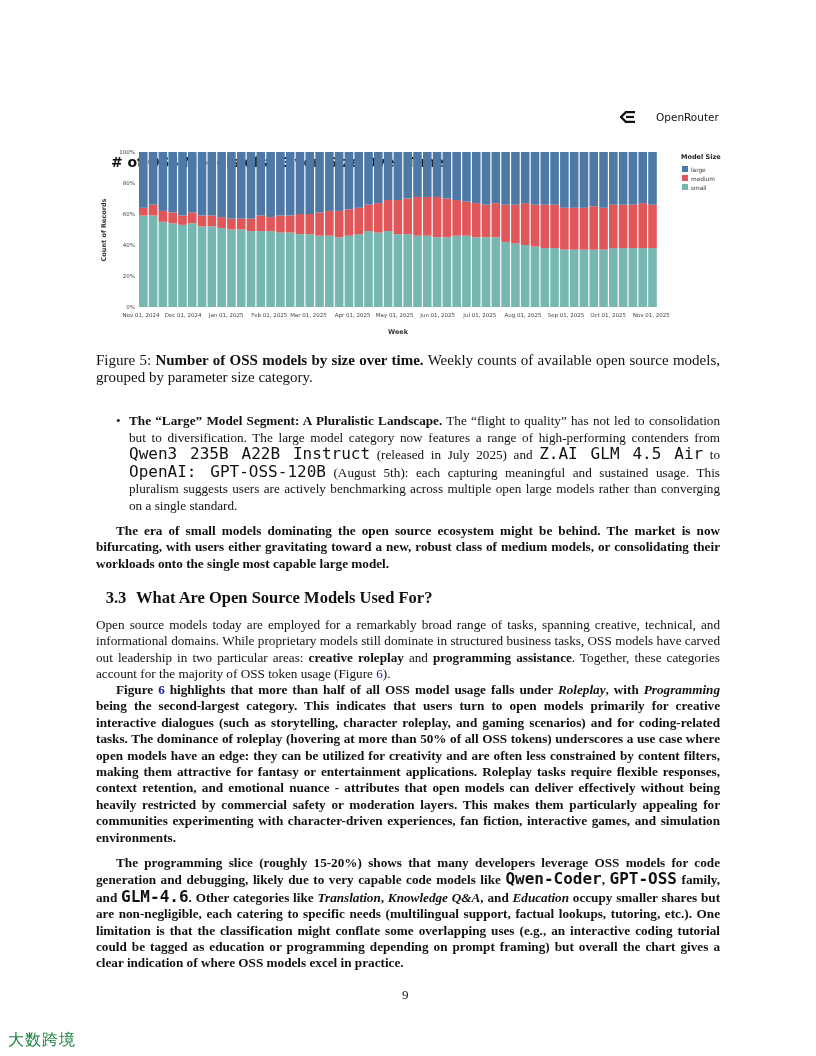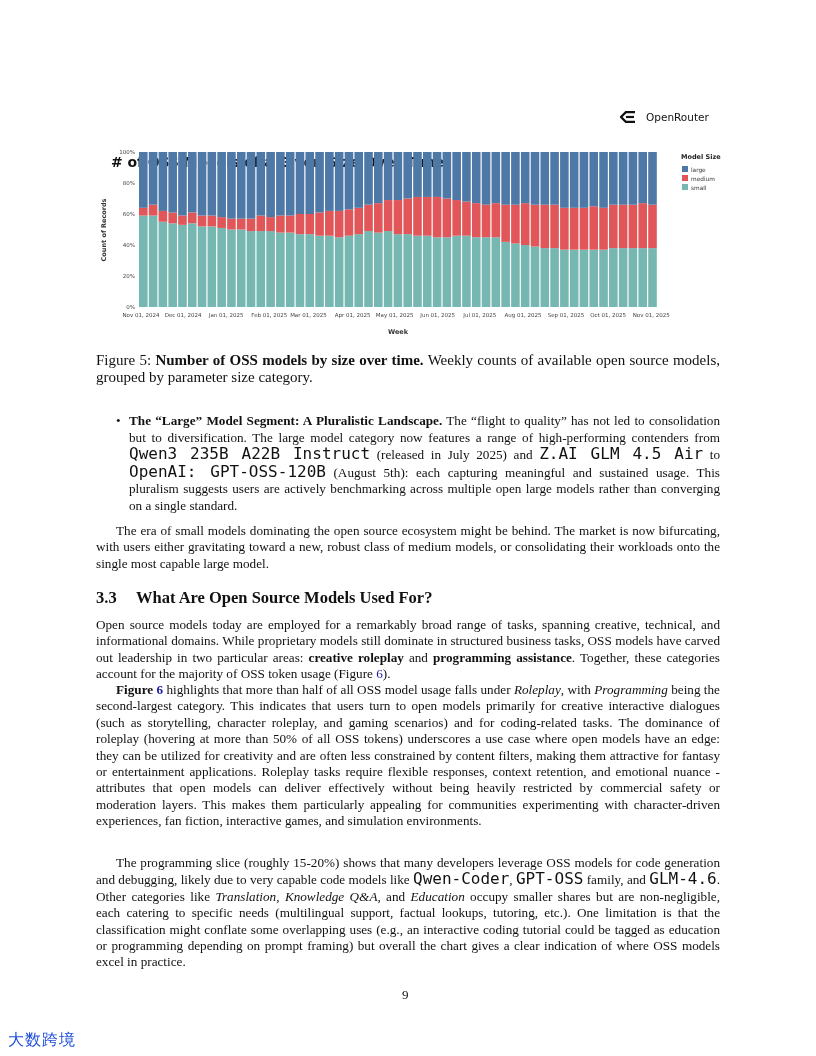--- a/index.html
+++ b/index.html
@@ -1,32 +1,32 @@
 <!DOCTYPE html>
 <html><head>
 <meta charset="utf-8">
 <style>
   html, body { margin:0; padding:0; background:#fff; }
   body { width:816px; height:1056px; position:relative; overflow:hidden; font-family:"Liberation Serif","DejaVu Serif",serif; color:#111; }
   .sans { font-family:"DejaVu Sans","Liberation Sans",sans-serif; }
   .mono { font-family:"DejaVu Sans Mono","Liberation Mono",monospace; font-size:16px; }
   #chart-title { position:absolute; left:111px; top:110px; font-size:14px; font-weight:bold; letter-spacing:-0.1px;margin-top:44px; }
-  #brand { position:absolute; left:620px; top:111px; font-size:10.5px; display:flex; align-items:center; gap:10px; }
+  #brand { position:absolute; left:620px; top:111px; font-size:10.5px; display:flex; align-items:center; gap:20px; }
   #chart-svg { position:absolute; left:95px; top:140px; }
   .caption { position:absolute; left:96px; top:352px; width:624px; font-size:15px; line-height:16.5px; text-align:justify; }
   .bullet { position:absolute; left:116px; top:413px; width:604px; font-size:13.2px; line-height:16.6px; text-align:justify; }
   .bullet .dot { position:absolute; left:0; top:0; }
   .bullet .btext { margin-left:13px; }
   .para { position:absolute; left:96px; width:624px; font-size:13.2px; line-height:16.4px; text-align:justify; }
-  .indent { text-indent:20px; }
-  h3 { position:absolute; left:96px; top:588px; margin:0; font-size:16.5px; font-weight:bold; }
+  .indent { text-indent:20px;font-weight:bold; }
+  h3 { position:absolute; left:96px; top:588px; margin:0; font-size:16.5px; font-weight:bold;text-align:center; }
   h3 .num { display:inline-block; width:40px; }
   .ref { color:#1a1aa6; }
   #page-num { position:absolute; left:402px; top:987px; font-size:13px; }
-  #watermark { position:absolute; left:8px; top:1030px; font-size:16px; color:#1d4ed8; font-family:"DejaVu Sans",sans-serif; letter-spacing:1px; }
+  #watermark { position:absolute; left:8px; top:1030px; font-size:16px; color:#15803d; font-family:"DejaVu Sans",sans-serif; letter-spacing:1px; }
 </style>
 </head>
 <body>
 
 <div id="chart-title" class="sans"># of OSS Models of a Given Size Over Time</div>
 <div id="brand" class="sans">
   <svg width="16" height="12" viewBox="0 0 16 12">
     <path d="M15 1 L6 1 L1 6 L6 11 L15 11" fill="none" stroke="#111" stroke-width="2.4" stroke-linejoin="round"></path>
     <path d="M6 6 L14 6" stroke="#111" stroke-width="2.2"></path>
   </svg>

